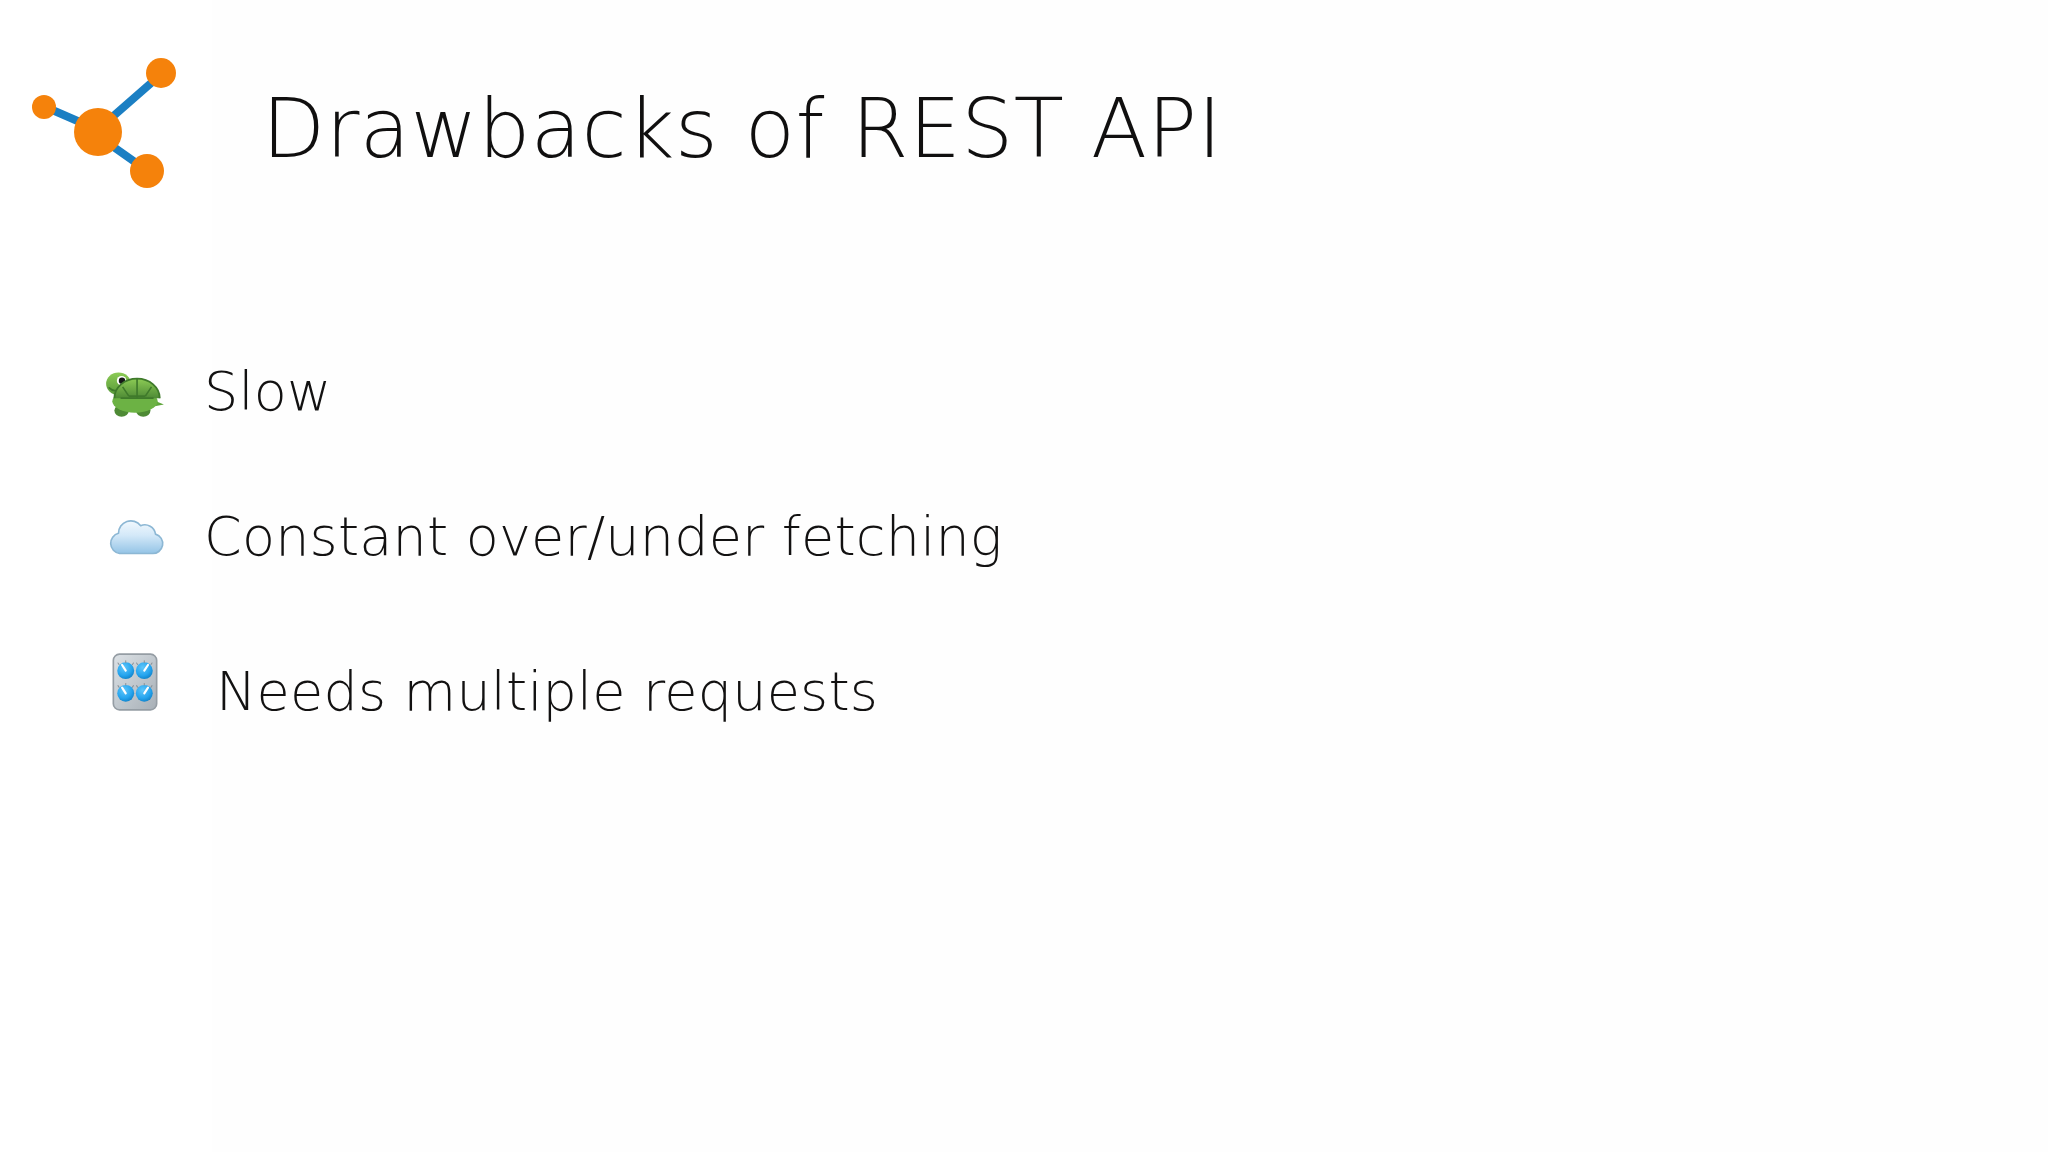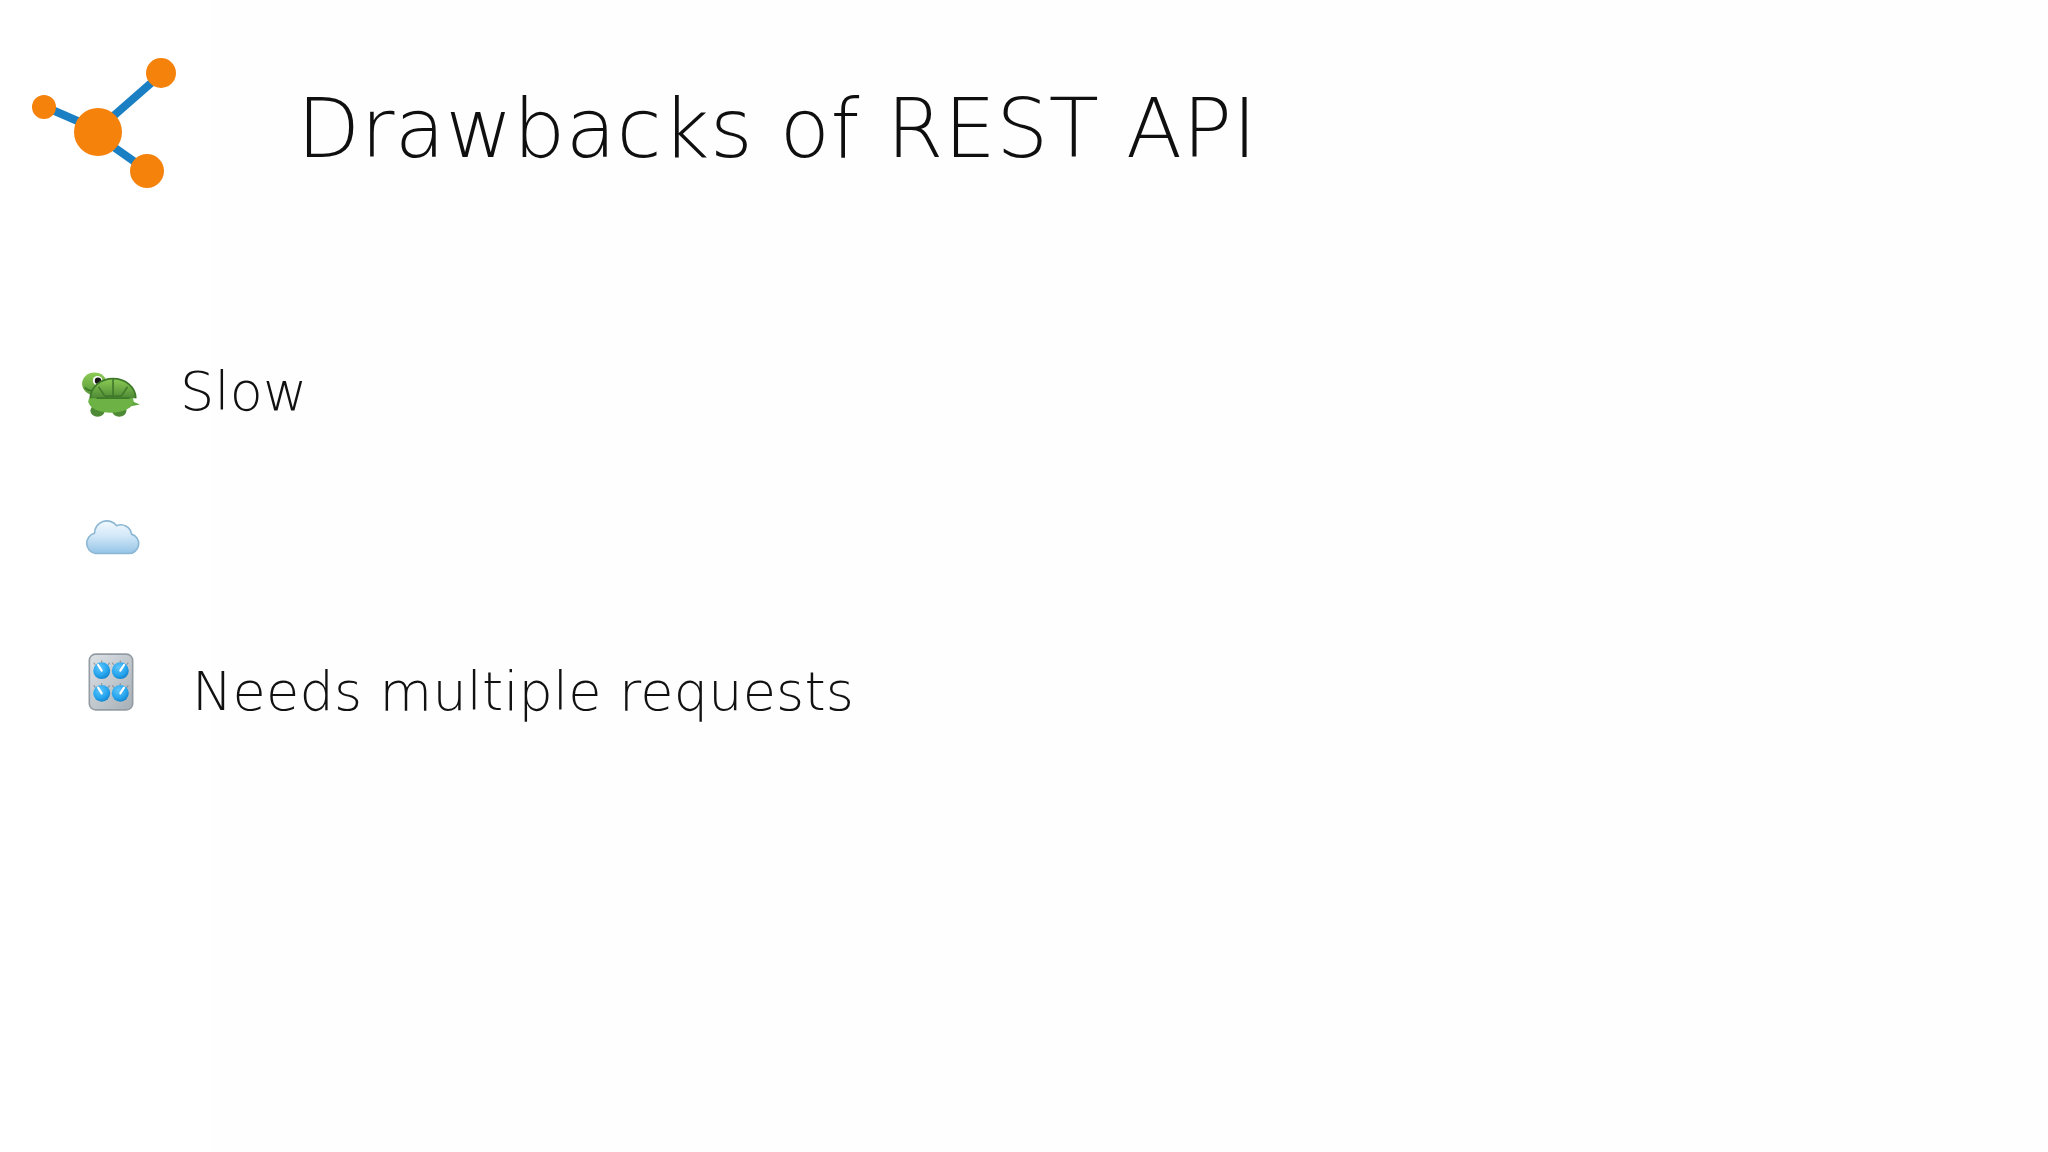--- a/index.html
+++ b/index.html
@@ -55,38 +55,37 @@
     position: absolute;
     left: 262px;
     top: 86px;
     font-family: "DejaVu Sans", "Liberation Sans", sans-serif;
     font-size: 82px;
     font-weight: 300;
     letter-spacing: 0.5px;
     color: #100f0f;
     line-height: 1.05;
     white-space: nowrap;
-    margin-left: 35px;
   }
 
   
   .bullet-list {
     position: absolute;
     left: 0;
     top: 345px;
     width: 2048px;
   }
 
   .bullet-row {
     position: relative;
     display: flex;
     align-items: center;
     height: 94px;
     margin-bottom: 51px;
-    padding-left: 78px;
+    padding-left: 102px;
   }
 
   .bullet-icon {
     width: 66px;
     height: 66px;
     flex: 0 0 66px;
     position: relative;
     display: block;
   }
   .bullet-icon svg { display: block; width: 66px; height: 66px; }
@@ -178,20 +177,21 @@
             </linearGradient>
           </defs>
           <path d="M17 48
                    a10 10 0 0 1 -1 -19.6
                    a12 12 0 0 1 21.5 -7.4
                    a10.5 10.5 0 0 1 14.4 8.2
                    a9.6 9.6 0 0 1 -3.4 18.8
                    z" fill="url(#cloudG)" stroke="#8CB7D4" stroke-width="1.6" stroke-linejoin="round"></path>
         </svg>
       </span>
+      <span class="bullet-text gap-normal">Constant over/under fetching</span>
     </div>
 
     <div class="bullet-row">
       <span class="bullet-icon">
         <svg viewBox="0 0 64 64" xmlns="http://www.w3.org/2000/svg">
           <defs>
             <linearGradient id="panelG" x1="0" y1="0" x2="1" y2="1">
               <stop offset="0%" stop-color="#DDE2E6"></stop>
               <stop offset="55%" stop-color="#BFC6CC"></stop>
               <stop offset="100%" stop-color="#A7AFB6"></stop>

